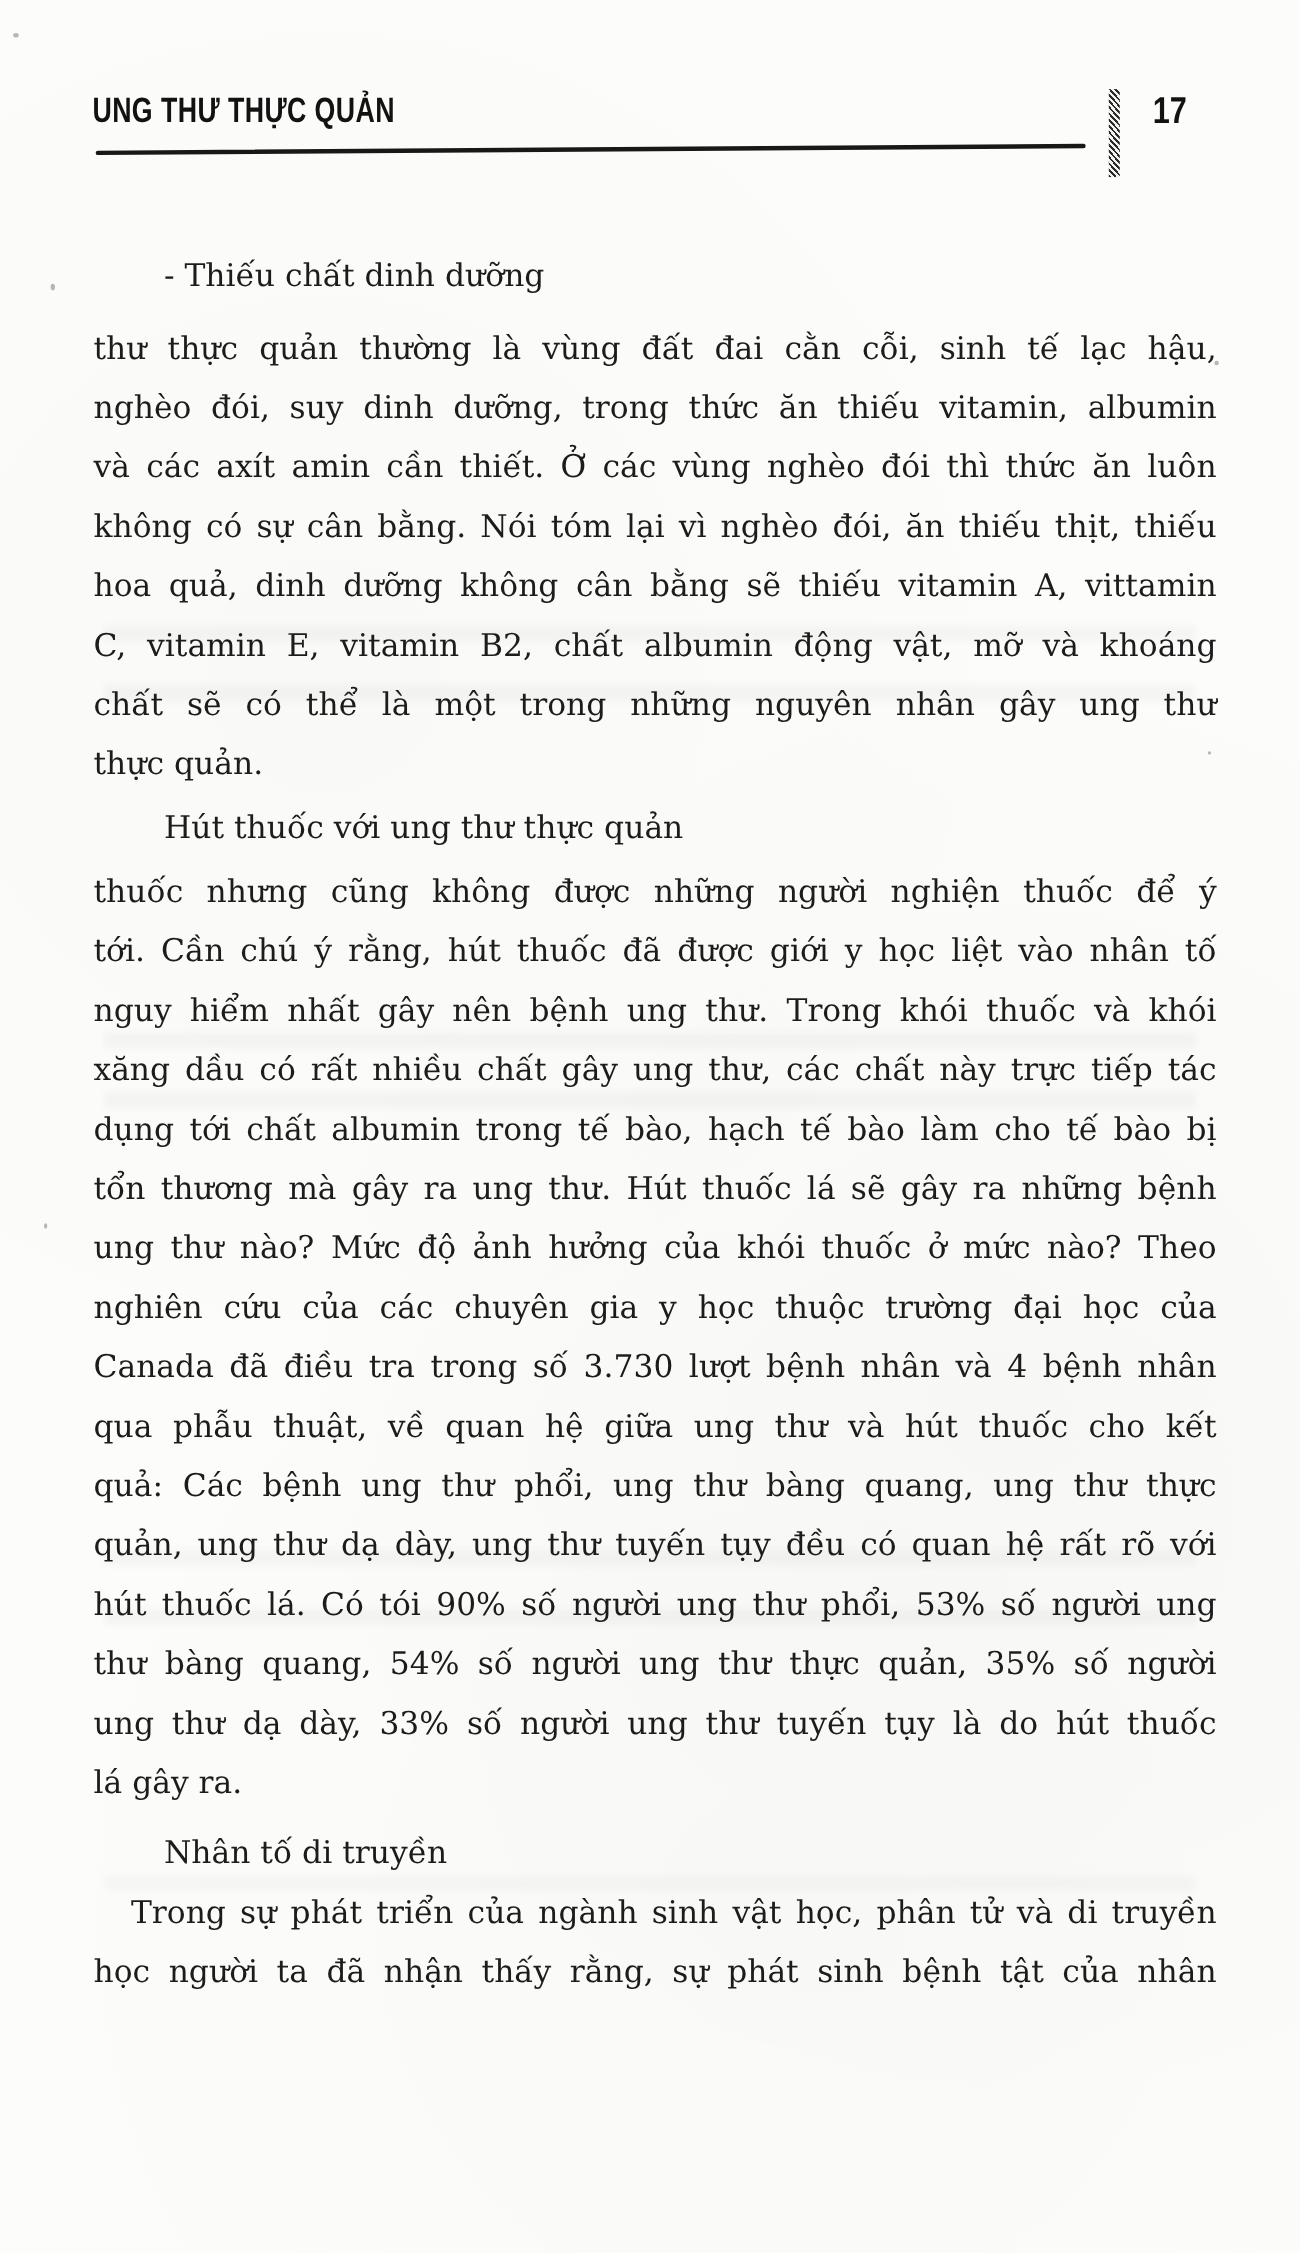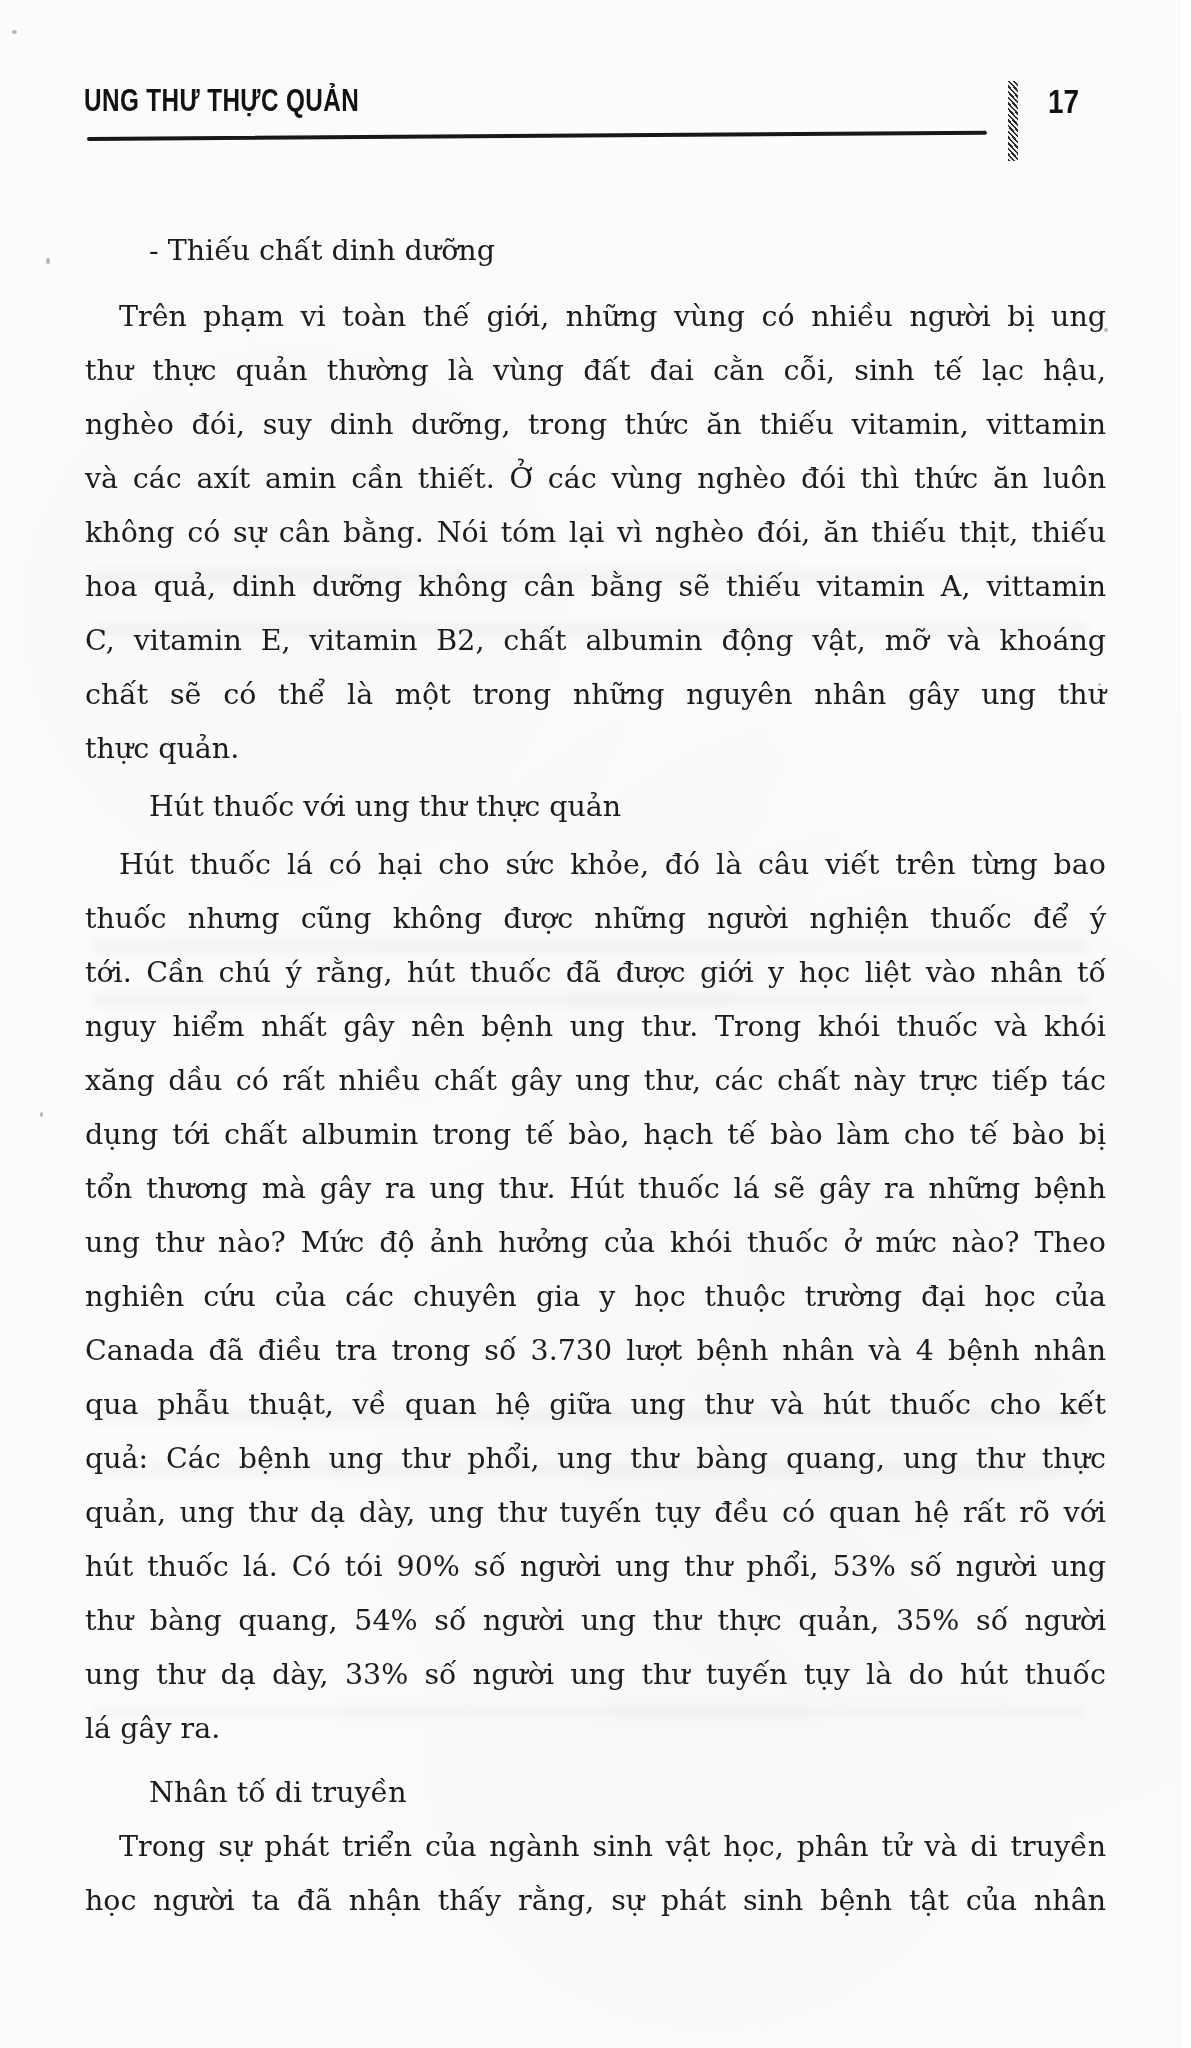--- a/index.html
+++ b/index.html
@@ -147,35 +147,33 @@
   <div class="speck speck-3"></div>
   <div class="speck speck-4"></div>
   <div class="speck speck-5"></div>
   <div class="speck speck-6"></div>
 
   <div class="body-text">
 
     <div class="tline list-heading">- Thiếu chất dinh dưỡng</div>
 
     <div>
-      <div class="tline pfirst">Trên phạm vi toàn thế giới, những vùng có nhiều người bị ung</div>
       <div class="tline">thư thực quản thường là vùng đất đai cằn cỗi, sinh tế lạc hậu,</div>
-      <div class="tline">nghèo đói, suy dinh dưỡng, trong thức ăn thiếu vitamin, vittamin</div>
+      <div class="tline">nghèo đói, suy dinh dưỡng, trong thức ăn thiếu vitamin, albumin</div>
       <div class="tline">và các axít amin cần thiết. Ở các vùng nghèo đói thì thức ăn luôn</div>
       <div class="tline">không có sự cân bằng. Nói tóm lại vì nghèo đói, ăn thiếu thịt, thiếu</div>
       <div class="tline">hoa quả, dinh dưỡng không cân bằng sẽ thiếu vitamin A, vittamin</div>
       <div class="tline">C, vitamin E, vitamin B2, chất albumin động vật, mỡ và khoáng</div>
       <div class="tline">chất sẽ có thể là một trong những nguyên nhân gây ung thư</div>
       <div class="tline short-last">thực quản.</div>
     </div>
 
     <div class="tline subhead subhead-smoking">Hút thuốc với ung thư thực quản</div>
 
     <div>
-      <div class="tline pfirst">Hút thuốc lá có hại cho sức khỏe, đó là câu viết trên từng bao</div>
       <div class="tline">thuốc nhưng cũng không được những người nghiện thuốc để ý</div>
       <div class="tline">tới. Cần chú ý rằng, hút thuốc đã được giới y học liệt vào nhân tố</div>
       <div class="tline">nguy hiểm nhất gây nên bệnh ung thư. Trong khói thuốc và khói</div>
       <div class="tline">xăng dầu có rất nhiều chất gây ung thư, các chất này trực tiếp tác</div>
       <div class="tline">dụng tới chất albumin trong tế bào, hạch tế bào làm cho tế bào bị</div>
       <div class="tline">tổn thương mà gây ra ung thư. Hút thuốc lá sẽ gây ra những bệnh</div>
       <div class="tline">ung thư nào? Mức độ ảnh hưởng của khói thuốc ở mức nào? Theo</div>
       <div class="tline">nghiên cứu của các chuyên gia y học thuộc trường đại học của</div>
       <div class="tline">Canada đã điều tra trong số 3.730 lượt bệnh nhân và 4 bệnh nhân</div>
       <div class="tline">qua phẫu thuật, về quan hệ giữa ung thư và hút thuốc cho kết</div>

